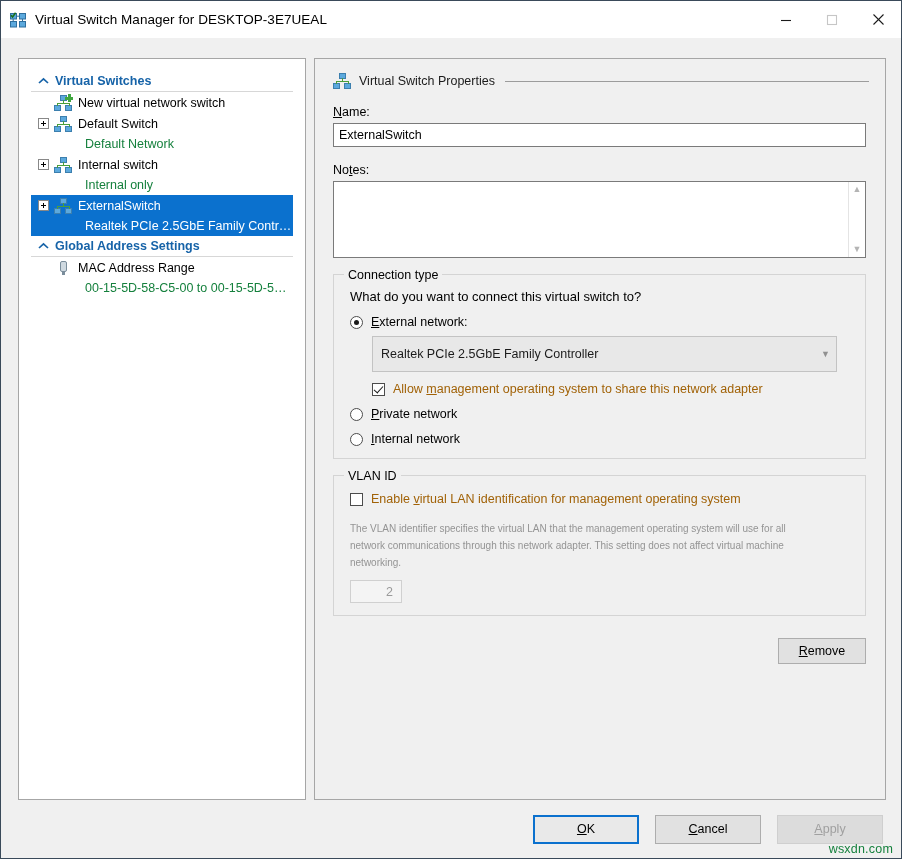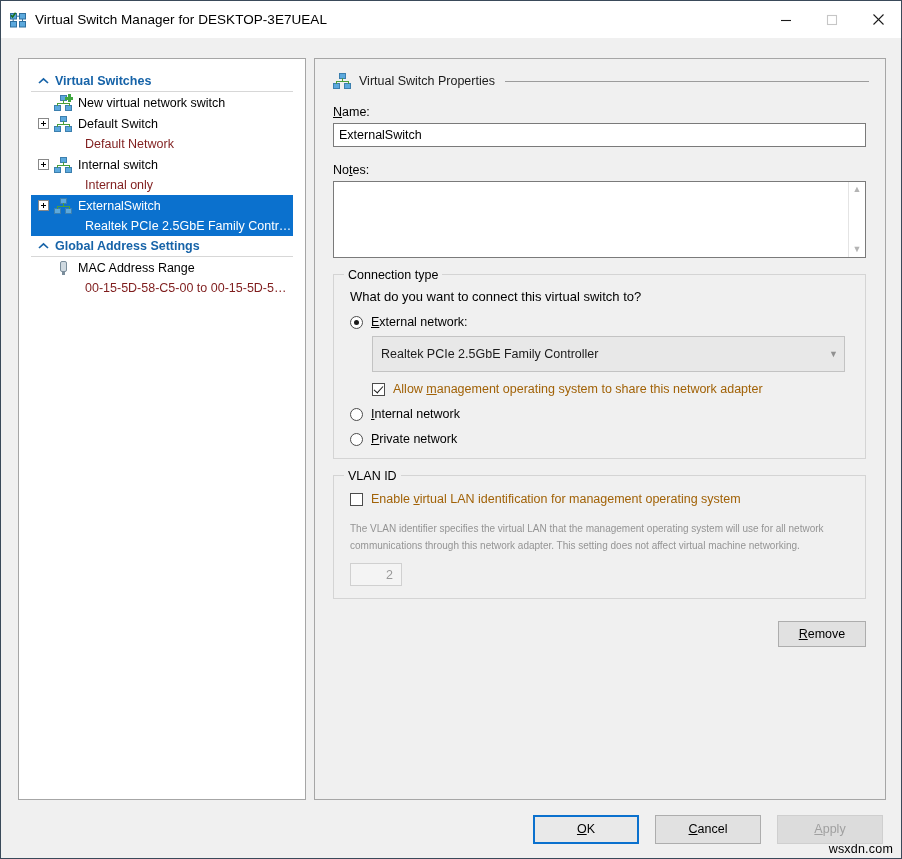--- a/index.html
+++ b/index.html
@@ -121,21 +121,21 @@
   }
   .tree-row.selected { background: #0b71ce; }
   .tree-row.selected .tree-label { color: #ffffff; }
   .tree-sub {
     height: 20px;
     display: flex;
     align-items: center;
     padding-left: 54px;
     box-sizing: border-box;
     font-size: 12.5px;
-    color: #7f1d1d;
+    color: #15803d;
     white-space: nowrap;
   }
   .tree-sub.selected { background: #0b71ce; color: #ffffff; }
 
   .expander {
     width: 11px;
     height: 11px;
     border: 1px solid #888;
     background: #fff;
     margin-right: 5px;
@@ -335,21 +335,21 @@
     padding: 3px 0;
     box-sizing: border-box;
   }
   .sb-arrow { color: #b4b4b4; font-size: 9px; line-height: 9px; }
 
   
   .groupbox {
     margin: 16px 19px 0 18px;
     border: 1px solid #d4d4d4;
     position: relative;
-    padding: 14px 0 12px 0;
+    padding: 14px 8px 12px 0;
     box-sizing: border-box;
   }
   .groupbox-title {
     position: absolute;
     top: -7px;
     left: 10px;
     background: #f0f0f0;
     padding: 0 4px;
     font-size: 12.5px;
     color: #000;
@@ -479,21 +479,21 @@
     padding-right: 18px;
     box-sizing: border-box;
     gap: 16px;
   }
   .footer .btn { min-width: 106px; height: 29px; }
   .watermark {
     position: absolute;
     right: 8px;
     bottom: 2px;
     font-size: 12.5px;
-    color: #000000;
+    color: #15803d;
     letter-spacing: 0.2px;
   }
 
   u { text-decoration: underline; }
 </style>
 </head>
 <body>
 
 <div class="window">
 
@@ -670,26 +670,26 @@
           <span class="combo-arrow">▼</span>
         </div>
 
         <div class="check-row">
           <span class="checkbox checked"></span>
           <span class="check-label">Allow <u>m</u>anagement operating system to share this network adapter</span>
         </div>
 
         <div class="radio-row">
           <span class="radio"></span>
-          <span class="radio-label"><u>I</u>nternal network</span>
+          <span class="radio-label"><u>P</u>rivate network</span>
         </div>
 
         <div class="radio-row">
           <span class="radio"></span>
-          <span class="radio-label"><u>P</u>rivate network</span>
+          <span class="radio-label"><u>I</u>nternal network</span>
         </div>
       </div>
 
       <div class="groupbox">
         <span class="groupbox-title">VLAN ID</span>
 
         <div class="check-row" style="margin-left:16px;margin-top:2px;">
           <span class="checkbox"></span>
           <span class="check-label">Enable <u>v</u>irtual LAN identification for management operating system</span>
         </div>

